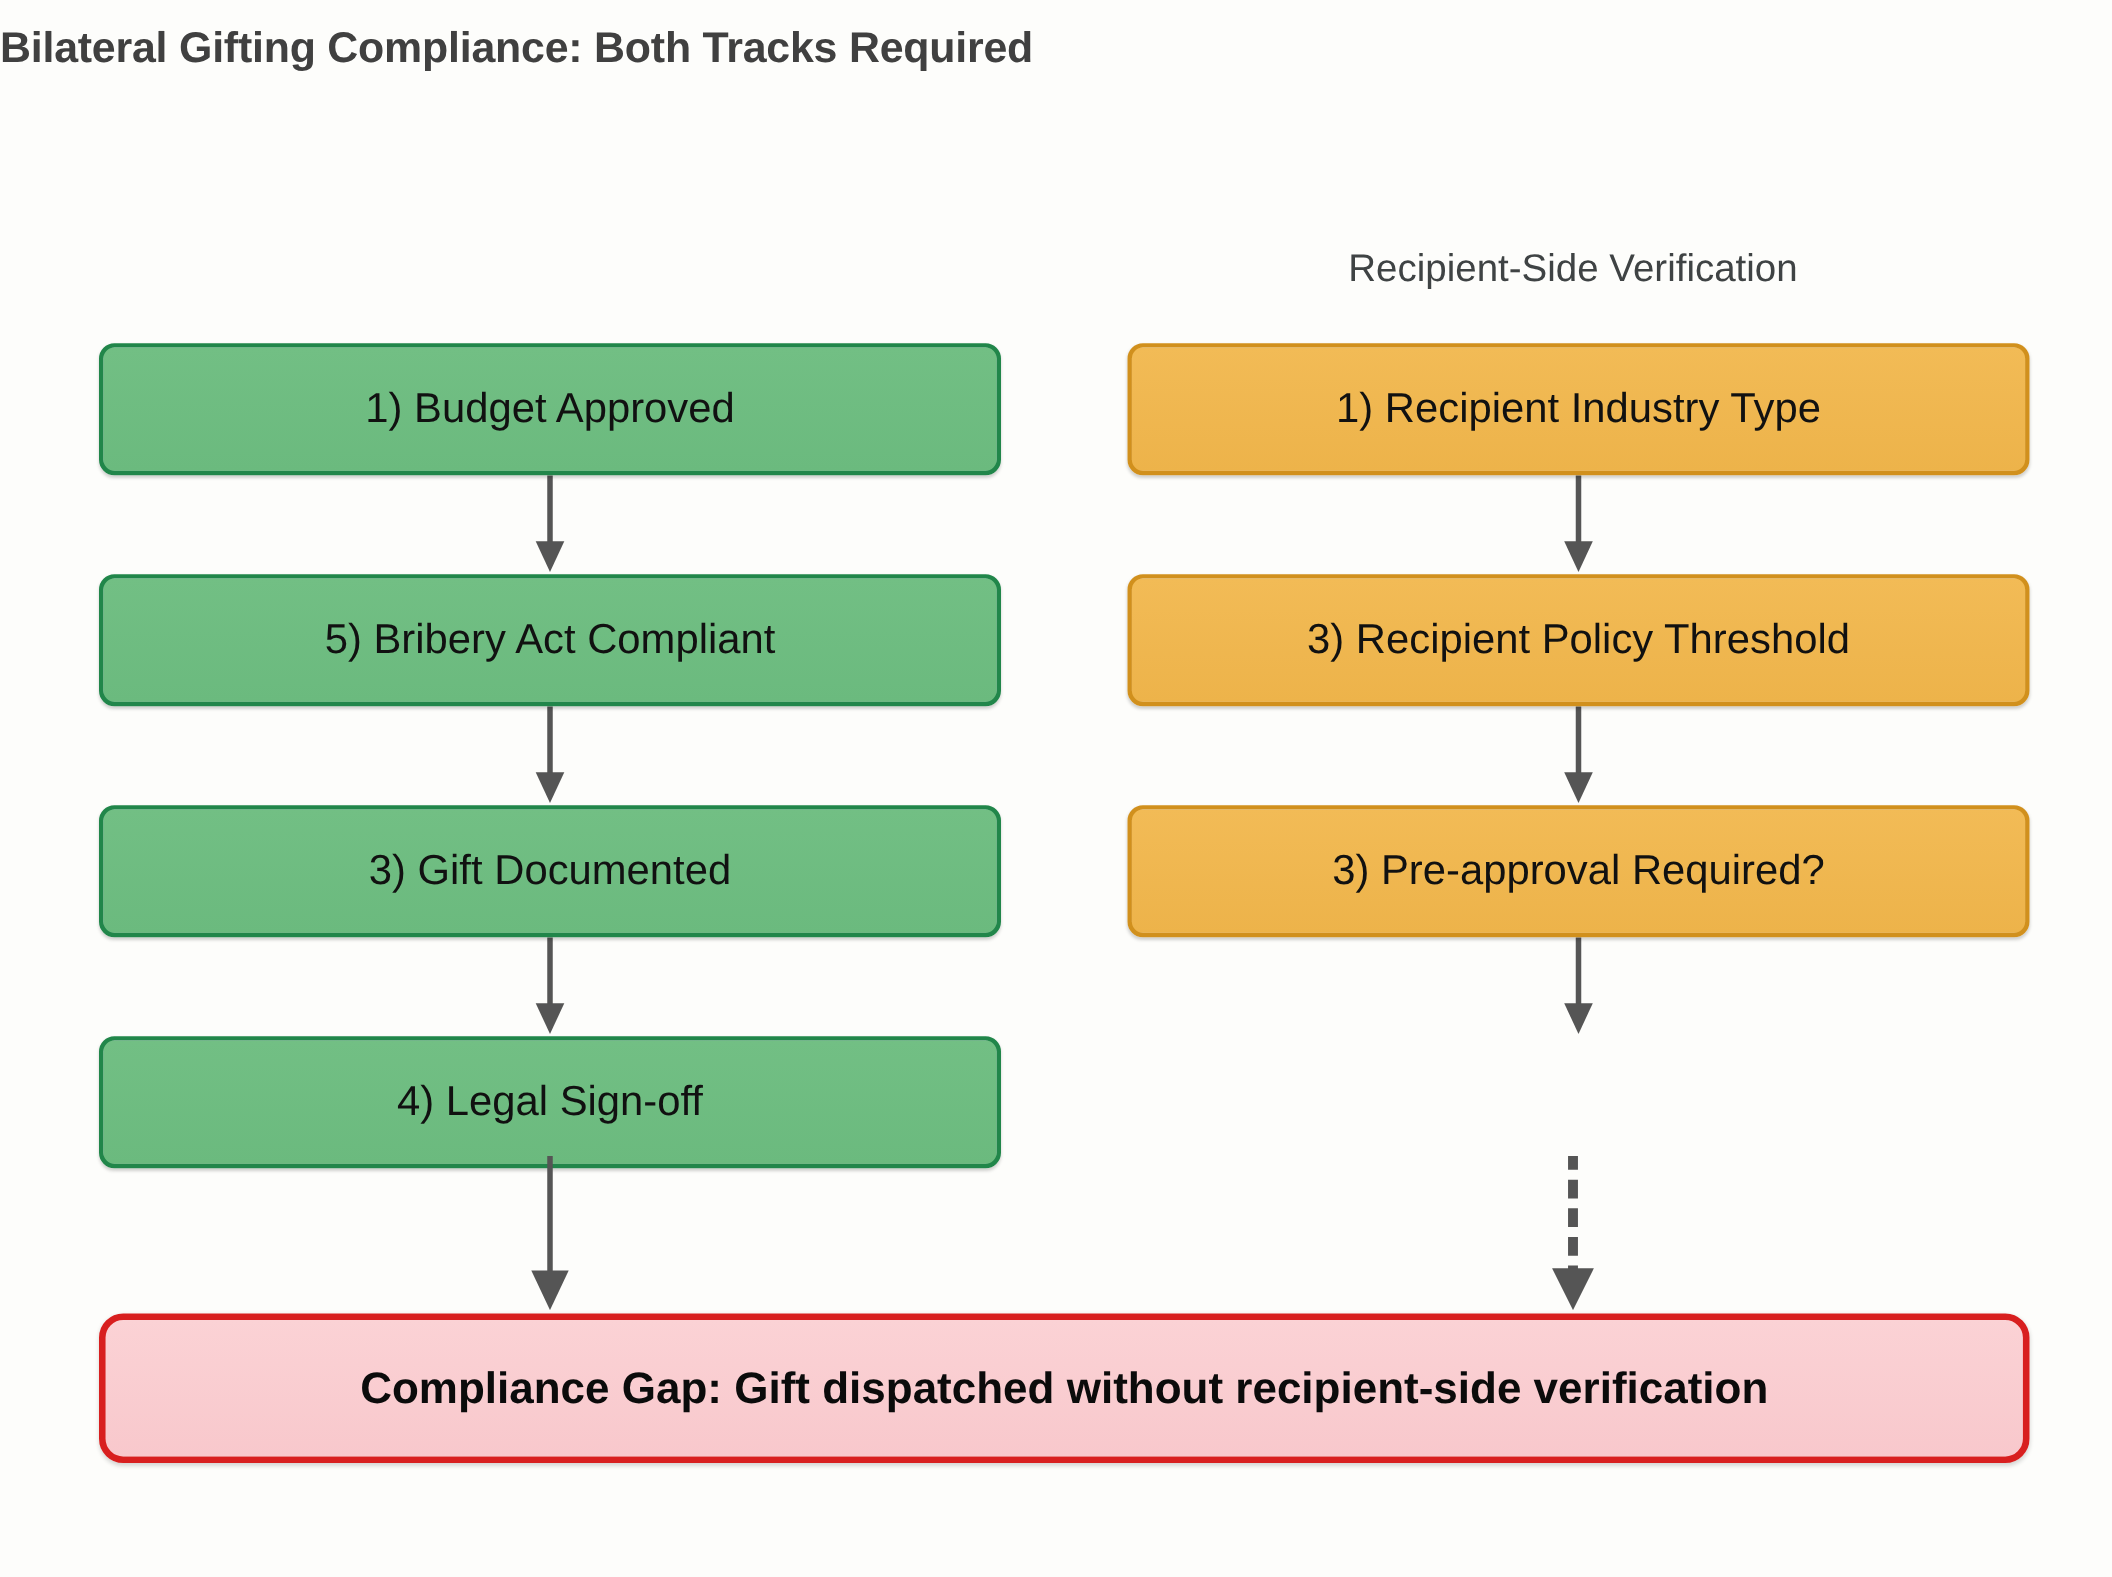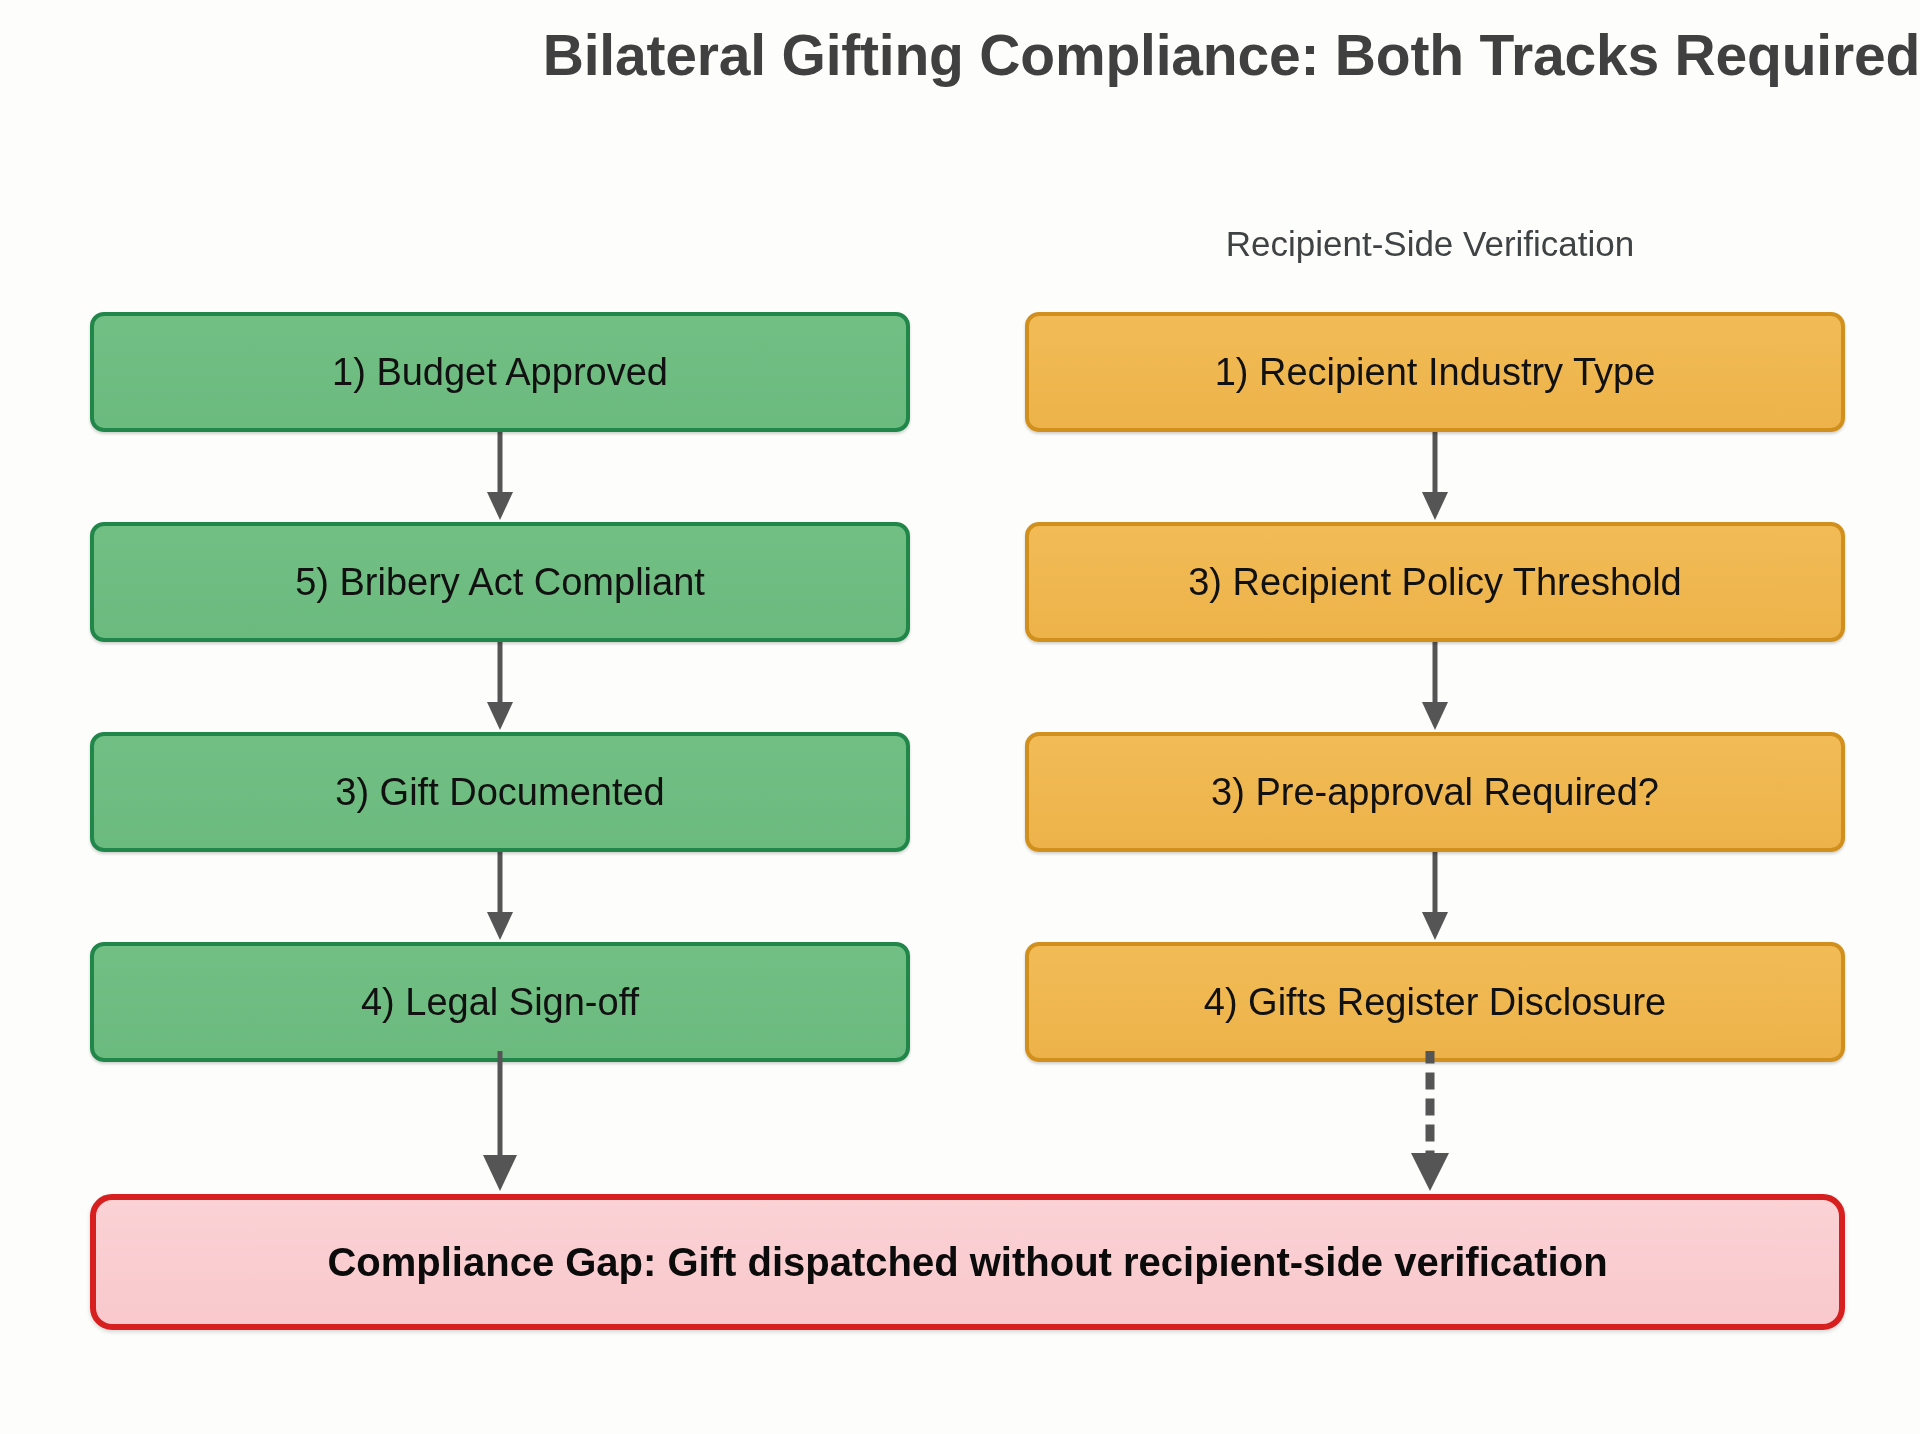--- a/index.html
+++ b/index.html
@@ -20,22 +20,22 @@
     position: absolute;
     inset: 0;
   }
 
   
   .page-title {
     position: absolute;
     top: 22px;
     left: 0;
     width: 1920px;
-    text-align: right;
-    font-size: 57px;
+    text-align: left;
+    font-size: 39px;
     font-weight: bold;
     color: #404040;
     letter-spacing: -0.2px;
   }
 
   
   .col-header {
     position: absolute;
     text-align: center;
     font-size: 35px;
@@ -204,23 +204,20 @@
       <span>3) Pre-approval Required?</span>
     </div>
 
     <div class="connector">
       <svg width="60" height="90" viewBox="0 0 60 90" aria-hidden="true">
         <line x1="30" y1="0" x2="30" y2="66" stroke="#555555" stroke-width="5"></line>
         <polygon points="30,88 17,60 43,60" fill="#555555"></polygon>
       </svg>
     </div>
 
-    <div class="node orange">
-      <span>4) Gifts Register Disclosure</span>
-    </div>
 
   </div>
 
   <div class="drop left">
     <svg width="80" height="140" viewBox="0 0 80 140" aria-hidden="true">
       <line x1="40" y1="0" x2="40" y2="118" stroke="#555555" stroke-width="5"></line>
       <polygon points="40,140 23,104 57,104" fill="#555555"></polygon>
     </svg>
   </div>
 

